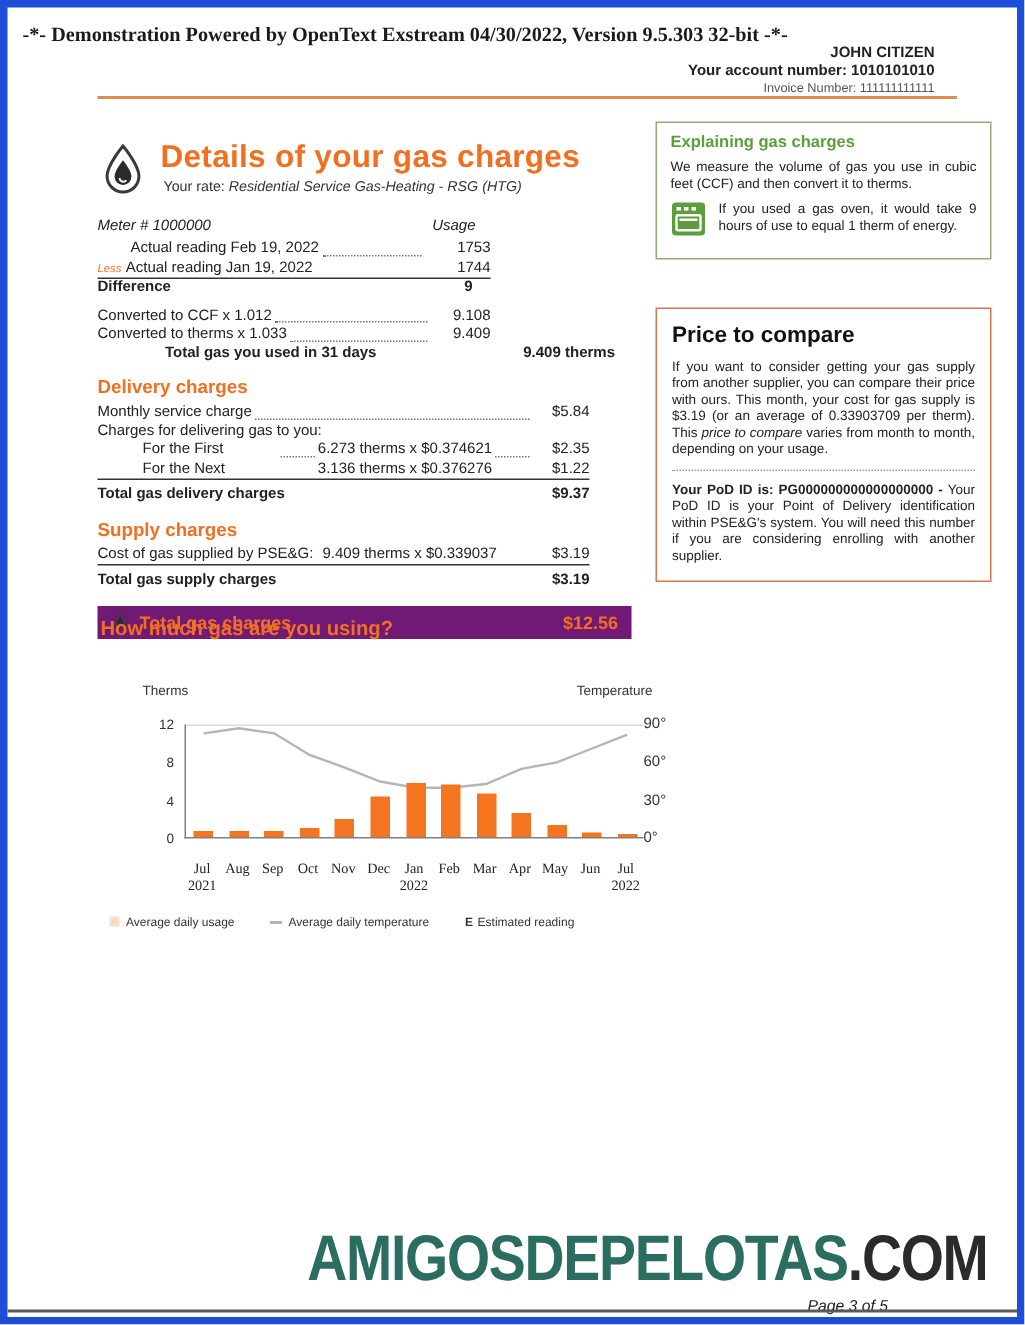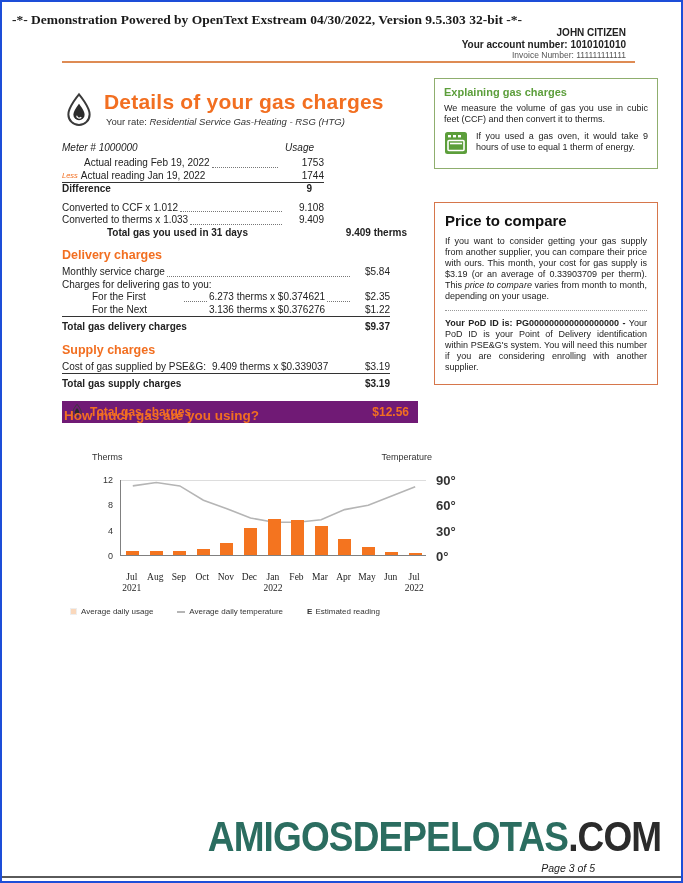--- a/index.html
+++ b/index.html
@@ -1,20 +1,20 @@
 <!DOCTYPE html>
 <html><head>
 <meta charset="utf-8">
 <style>
   * { margin:0; padding:0; box-sizing:border-box; }
   html,body { background:#fff; }
   body { font-family:"Liberation Sans", sans-serif; color:#222; }
   .page {
     position:relative; width:683px; height:883px; margin:0 auto;
-    background:#fff; border:2px solid #1d4ed8; overflow:hidden;
+    background:#fff; border:5px solid #1d4ed8; overflow:hidden;
   }
   
   .demo-line {
     position:absolute; top:10px; left:10px;
     font-family:"Liberation Serif", serif; font-weight:bold; font-size:13.5px; color:#1a1a1a;
   }
   .acct-block { position:absolute; top:25px; right:55px; text-align:right; line-height:11.5px; }
   .acct-name { font-size:10px; font-weight:bold; color:#222; }
   .acct-num  { font-size:10px; font-weight:bold; color:#222; }
   .acct-inv  { font-size:8.5px; color:#555; }
@@ -68,21 +68,21 @@
 
   
   .chart-wrap { position:absolute; left:62px; top:450px; width:372px; }
   .axis-titles { display:flex; justify-content:space-between; font-size:9px; color:#333; width:368px; padding-left:28px; }
   .plot-area { position:relative; margin-left:56px; margin-top:18px; width:306px; height:76px;
     border-left:1.5px solid #808080; border-bottom:1.5px solid #808080; }
   .gridline-top { position:absolute; left:0; top:0; width:100%; height:1px; background:#ddd; }
   .bar { position:absolute; bottom:0; background:#F4741F; }
   .temp-svg { position:absolute; left:0; top:0; width:306px; height:76px; overflow:visible; }
   .ytick { position:absolute; right:100%; margin-right:8px; font-size:9px; color:#333; transform:translateY(-50%); }
-  .rtick { position:absolute; left:100%; margin-left:10px; font-size:13px; color:#333; transform:translateY(-50%);font-weight:bold; }
+  .rtick { position:absolute; left:100%; font-size:10px; color:#333; transform:translateY(-50%); }
   .xlabels { display:flex; margin-left:56px; width:306px; margin-top:16px;font-family:Liberation Serif, serif; }
   .xcell { flex:1; text-align:center; font-size:9.5px; line-height:10.5px; color:#222; }
   .legend { display:flex; margin-left:6px; margin-top:14px; font-size:8px; color:#333; align-items:center; }
   .legend .sw { width:7px; height:7px; background:#FAD8BC; border:1px solid #eee; margin-right:4px; }
   .legend .dash { width:8px; height:2px; background:#b5b5b5; margin-right:4px; }
   .legend .item { display:flex; align-items:center; margin-right:24px; }
   .legend .ebold { font-weight:bold; margin-right:3px; }
   .visit-line { position:absolute; left:78px; top:603px; font-size:10.5px; color:#333; word-spacing:2px; }
 
   

